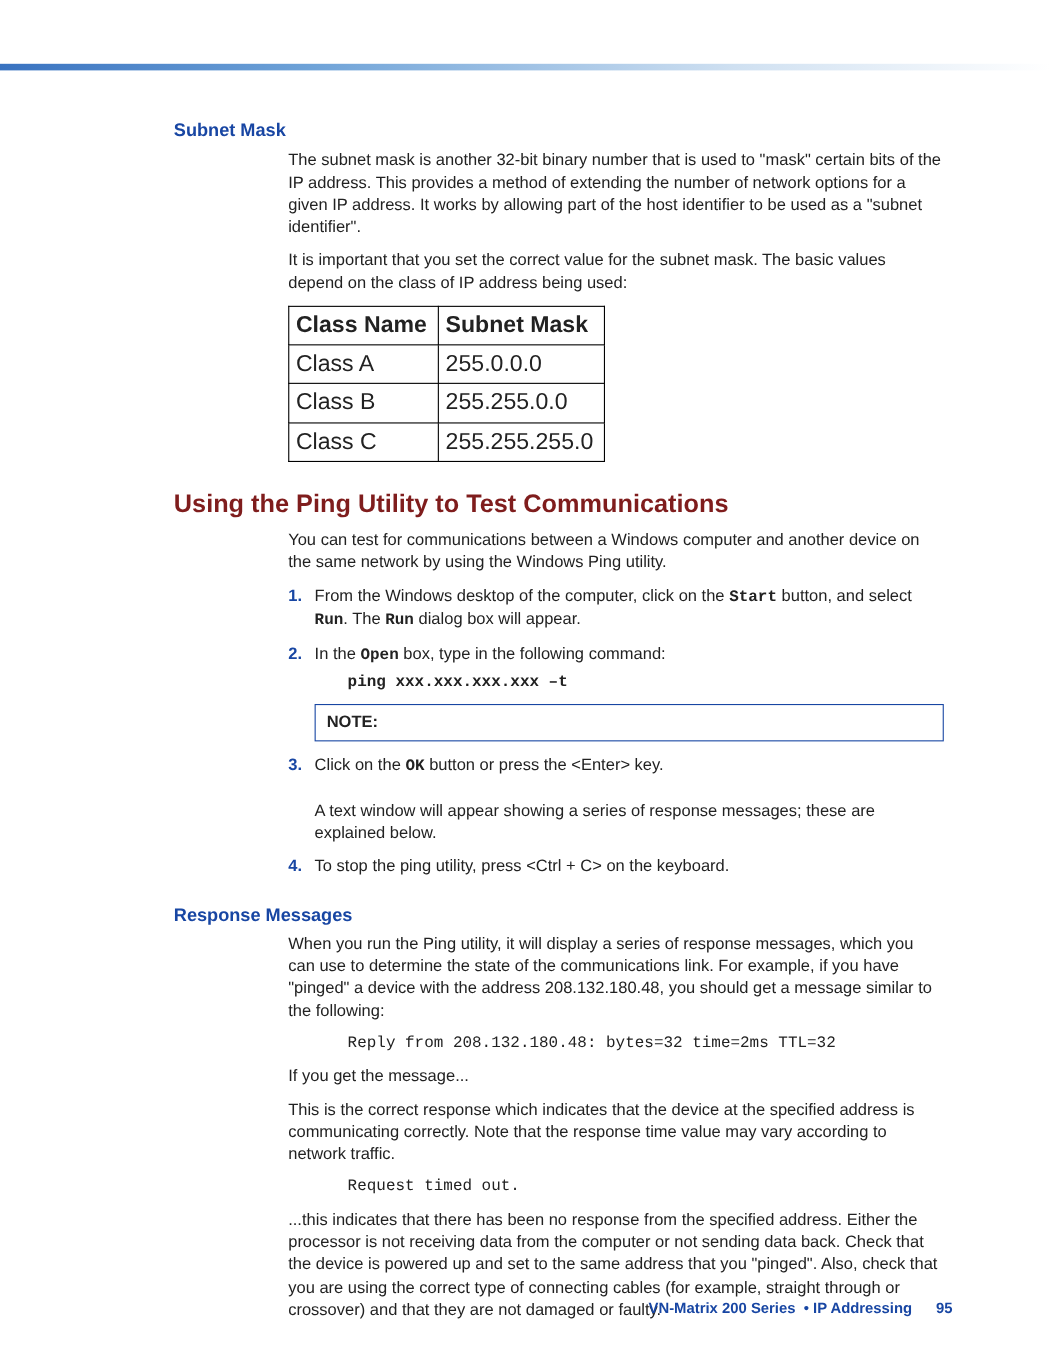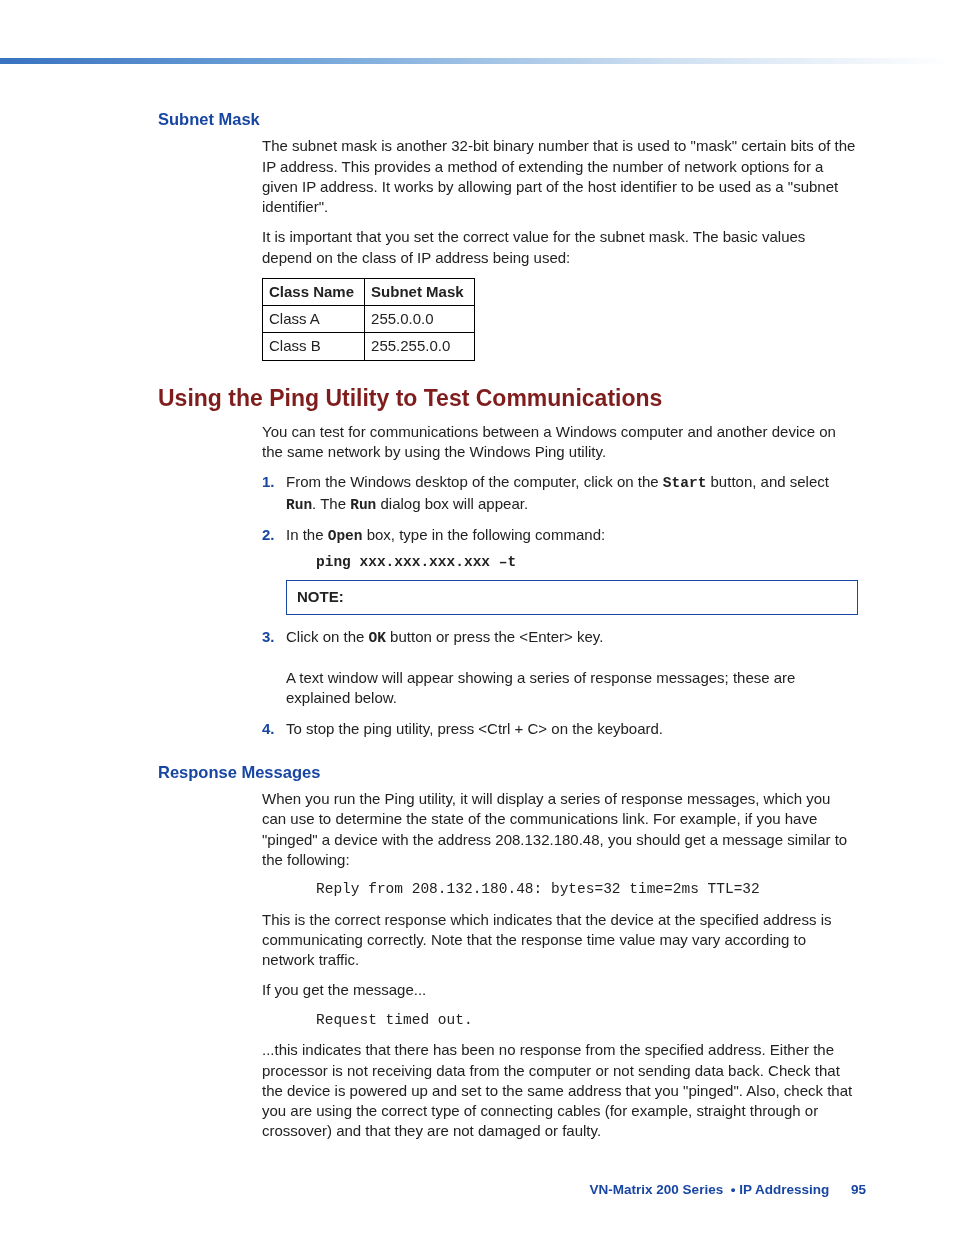--- a/index.html
+++ b/index.html
@@ -29,21 +29,21 @@
     color: #1846a3;
     font-weight: 700;
     font-size: 16.5px;
     margin-bottom: 6px;
   }
   .indented { margin-left: 104px; }
   p { margin-bottom: 10px; }
   table.subnet {
     border-collapse: collapse;
     margin: 6px 0 22px 104px;
-    font-size: 15px;
+    font-size: 21px;
     padding-left: 14px;
   }
   table.subnet th, table.subnet td {
     border: 1.2px solid #000;
     padding: 3px 10px 3px 6px;
     text-align: left;
   }
   table.subnet th { font-weight: 700; }
   h2.section {
     color: #7f1d1d;
@@ -112,20 +112,24 @@
       <th>Subnet Mask</th>
     </tr>
     <tr>
       <td>Class A</td>
       <td>255.0.0.0</td>
     </tr>
     <tr>
       <td>Class B</td>
       <td>255.255.0.0</td>
     </tr>
+    <tr>
+      <td>Class C</td>
+      <td>255.255.255.0</td>
+    </tr>
   </tbody>
     </table>
 
   <h2 class="section">Using the Ping Utility to Test Communications</h2>
   <p class="indented">You can test for communications between a Windows computer and another device on the same network by using the Windows Ping utility.</p>
 
   <ol class="steps">
     <li>
       <span>From the Windows desktop of the computer, click on the </span><span class="mono bold">Start</span><span> button, and select </span><span class="mono bold">Run</span><span>. The </span><span class="mono bold">Run</span><span> dialog box will appear.</span>
     </li>
@@ -141,22 +145,22 @@
       <p class="sub2" style="margin-left:0; margin-top:20px;">A text window will appear showing a series of response messages; these are explained below.</p>
     </li>
     <li>
       <span>To stop the ping utility, press &lt;</span><span>Ctrl + C</span><span>&gt; on the keyboard.</span>
     </li>
   </ol>
 
   <h3 class="subhead" style="margin-top:22px;">Response Messages</h3>
   <p class="indented">When you run the Ping utility, it will display a series of response messages, which you can use to determine the state of the communications link. For example, if you have "pinged" a device with the address 208.132.180.48, you should get a message similar to the following:</p>
   <div class="indented mono" style="margin:6px 0 10px 158px;">Reply from 208.132.180.48: bytes=32 time=2ms TTL=32</div>
+  <p class="indented">If you get the message...</p>
   <p class="indented">This is the correct response which indicates that the device at the specified address is communicating correctly. Note that the response time value may vary according to network traffic.</p>
-  <p class="indented">If you get the message...</p>
   <div class="indented mono" style="margin:6px 0 10px 158px;">Request timed out.</div>
   <p class="indented">...this indicates that there has been no response from the specified address. Either the processor is not receiving data from the computer or not sending data back. Check that the device is powered up and set to the same address that you "pinged". Also, check that you are using the correct type of connecting cables (for example, straight through or crossover) and that they are not damaged or faulty.</p>
 
 </div>
 
 <div class="footer">
   <span>VN-Matrix 200 Series</span>
   &nbsp;<span>•</span>
   <span>IP Addressing</span>
   <span class="pnum">95</span>

